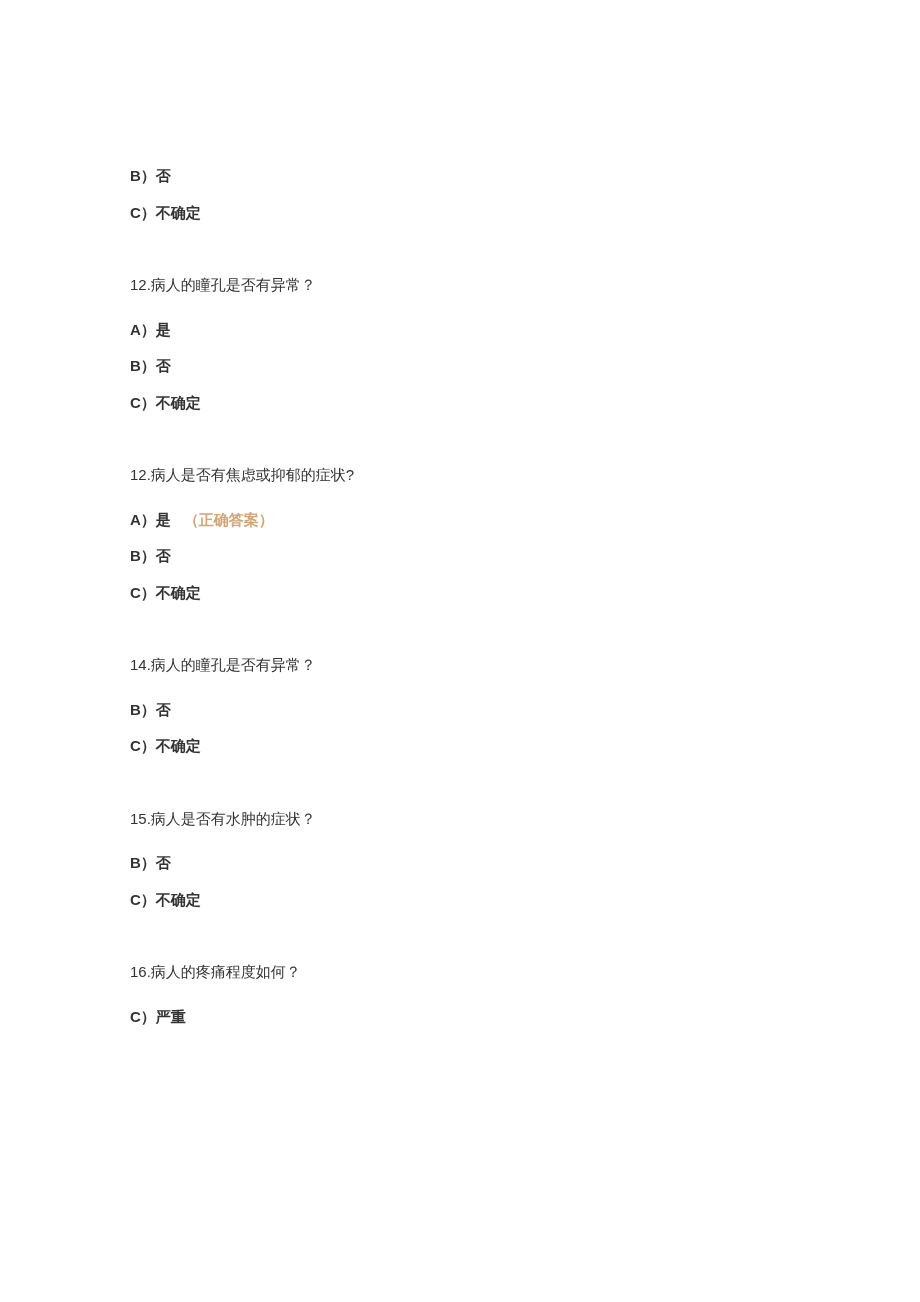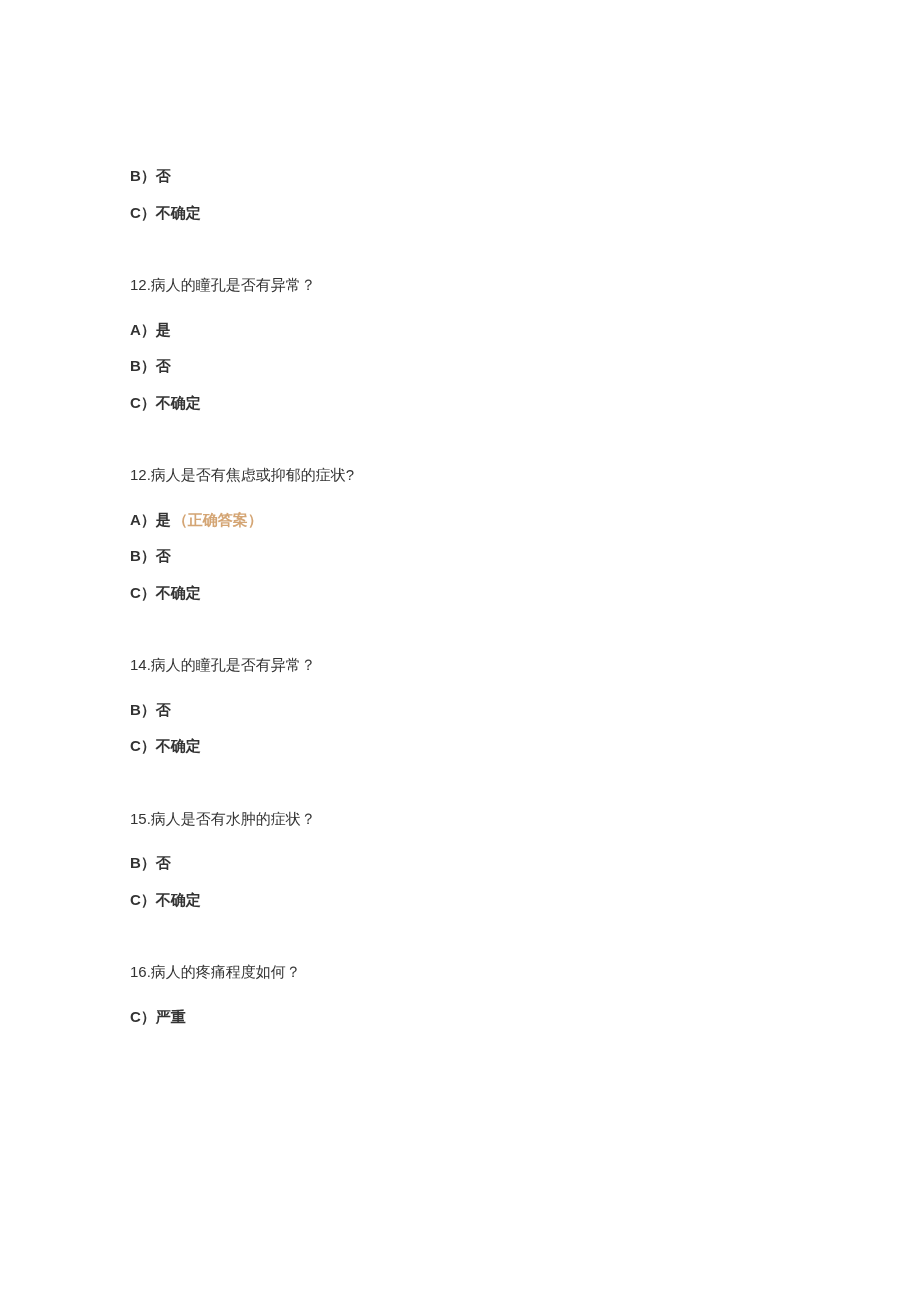--- a/index.html
+++ b/index.html
@@ -27,21 +27,21 @@
     .question-text {
       font-size: 15px;
       line-height: 1.5;
       margin-bottom: 22px;
     }
     .option-label {
       display: inline;
     }
     .option-answer {
       display: inline;
-      margin-left: 2px;
+      margin-left: 13px;
     }
     .correct-answer {
       color: #d4a574;
     }
     .partial-marker {
       color: #d4a574;
     }
   </style>
 </head>
 <body>

